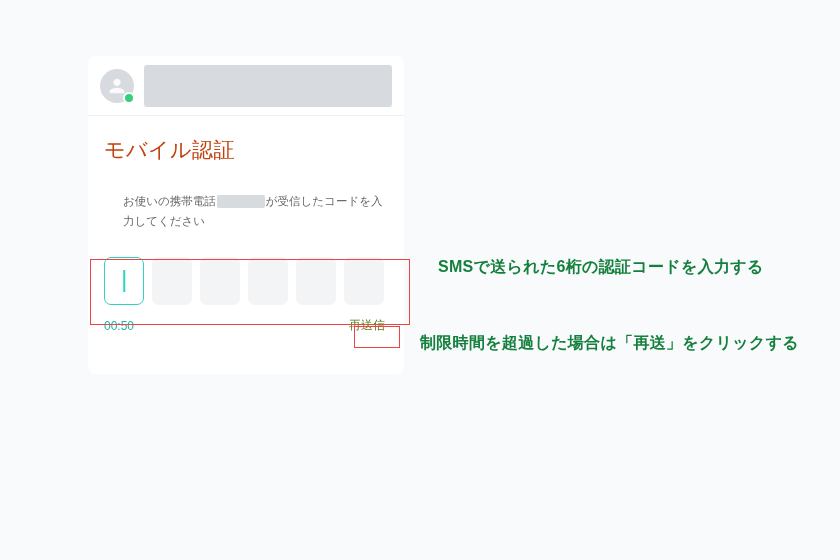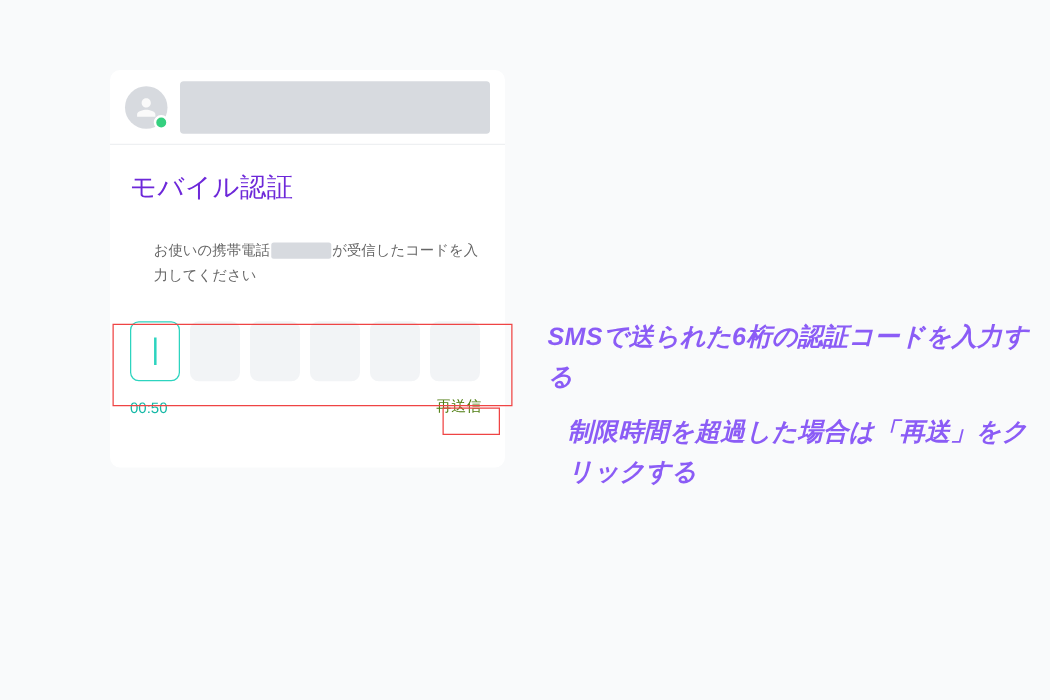--- a/index.html
+++ b/index.html
@@ -57,21 +57,21 @@
       height: 42px;
       background: #d7dadf;
       border-radius: 3px;
     }
     .content {
       padding: 20px 16px 40px 16px;
     }
     .title {
       font-size: 21px;
       font-weight: 400;
-      color: #6d28d9;
+      color: #c2410c;
       margin-bottom: 28px;
       letter-spacing: 0.5px;
     }
     .instruction {
       font-size: 11.5px;
       color: #666;
       line-height: 1.7;
       margin-bottom: 26px;
       margin-left: 19px;
     }
@@ -135,29 +135,28 @@
     .callout-resend {
       left: 354px;
       top: 326px;
       width: 46px;
       height: 22px;
     }
 
     
     .annot {
       position: absolute;
-      color: #8b5cf6;
-      font-size: 20px;
+      color: #15803d;
+      font-size: 16px;
       font-weight: 600;
       line-height: 1.6;
       letter-spacing: 0.3px;
-      font-style: italic;
     }
     .annot-1 { left: 438px; top: 254px; }
-    .annot-2 { left: 454px; top: 330px; }
+    .annot-2 { left: 420px; top: 330px; }
   </style>
 </head>
 <body>
 
 <div class="phone-card">
   <div class="header-bar">
     <div class="avatar-wrap">
       <div class="avatar">
         <svg viewBox="0 0 24 24">
             <path d="M12 12c2.2 0 4-1.8 4-4s-1.8-4-4-4-4 1.8-4 4 1.8 4 4 4zm0 2c-2.7 0-8 1.3-8 4v2h16v-2c0-2.7-5.3-4-8-4z"></path>

